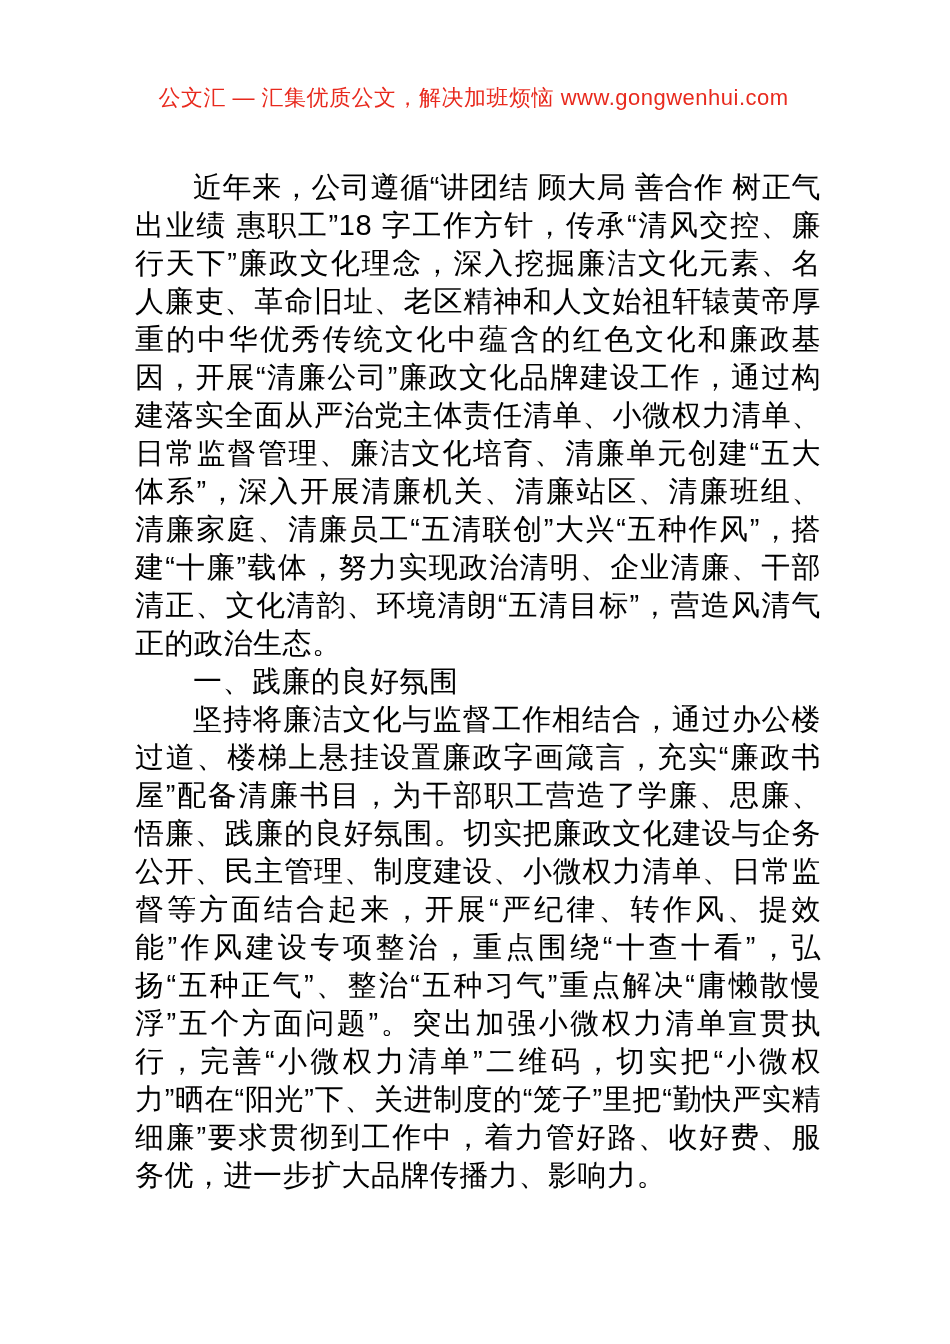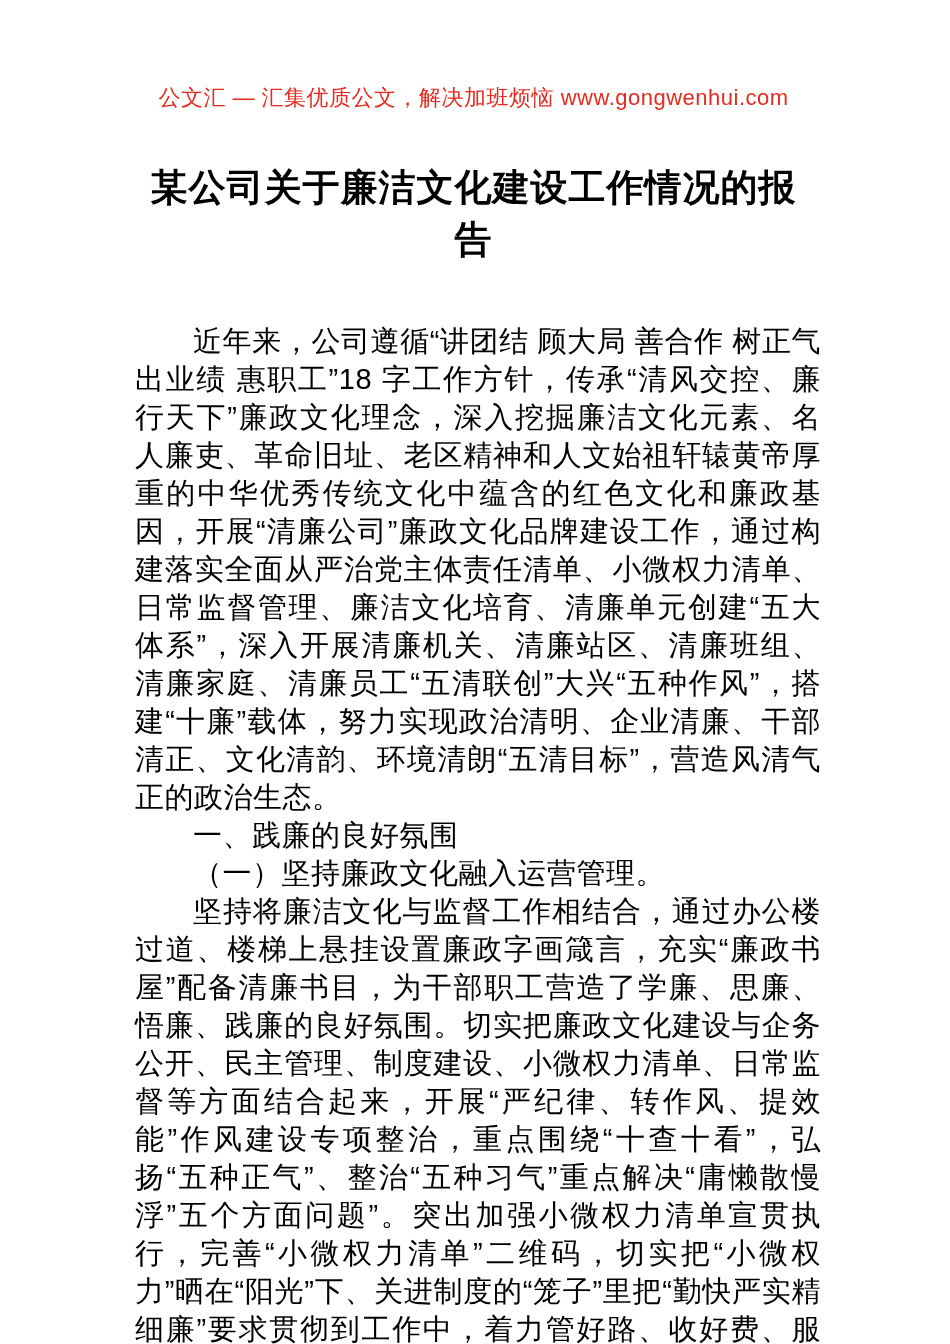--- a/index.html
+++ b/index.html
@@ -50,21 +50,19 @@
   .para.subheading {
     font-weight: 400;
   }
 </style>
 </head>
 <body>
 
 <div class="doc-page">
   <div class="watermark" style="color: rgb(232, 41, 29);">公文汇 — 汇集优质公文，解决加班烦恼 www.gongwenhui.com</div>
 
-  <h1 class="doc-title">某公司关于廉洁文化建设工作情况的报告</h1>
 
   <div class="doc-body">
       <p class="para body">近年来，公司遵循“讲团结 顾大局 善合作 树正气 出业绩 惠职工”18 字工作方针，传承“清风交控、廉行天下”廉政文化理念，深入挖掘廉洁文化元素、名人廉吏、革命旧址、老区精神和人文始祖轩辕黄帝厚重的中华优秀传统文化中蕴含的红色文化和廉政基因，开展“清廉公司”廉政文化品牌建设工作，通过构建落实全面从严治党主体责任清单、小微权力清单、日常监督管理、廉洁文化培育、清廉单元创建“五大体系”，深入开展清廉机关、清廉站区、清廉班组、清廉家庭、清廉员工“五清联创”大兴“五种作风”，搭建“十廉”载体，努力实现政治清明、企业清廉、干部清正、文化清韵、环境清朗“五清目标”，营造风清气正的政治生态。</p>
       <p class="para heading">一、践廉的良好氛围</p>
-      <p class="para subheading">（一）坚持廉政文化融入运营管理。</p>
       <p class="para body">坚持将廉洁文化与监督工作相结合，通过办公楼过道、楼梯上悬挂设置廉政字画箴言，充实“廉政书屋”配备清廉书目，为干部职工营造了学廉、思廉、悟廉、践廉的良好氛围。切实把廉政文化建设与企务公开、民主管理、制度建设、小微权力清单、日常监督等方面结合起来，开展“严纪律、转作风、提效能”作风建设专项整治，重点围绕“十查十看”，弘扬“五种正气”、整治“五种习气”重点解决“庸懒散慢浮”五个方面问题”。突出加强小微权力清单宣贯执行，完善“小微权力清单”二维码，切实把“小微权力”晒在“阳光”下、关进制度的“笼子”里把“勤快严实精细廉”要求贯彻到工作中，着力管好路、收好费、服务优，进一步扩大品牌传播力、影响力。</p>
     </div>
 </div>
 
 </body></html>

